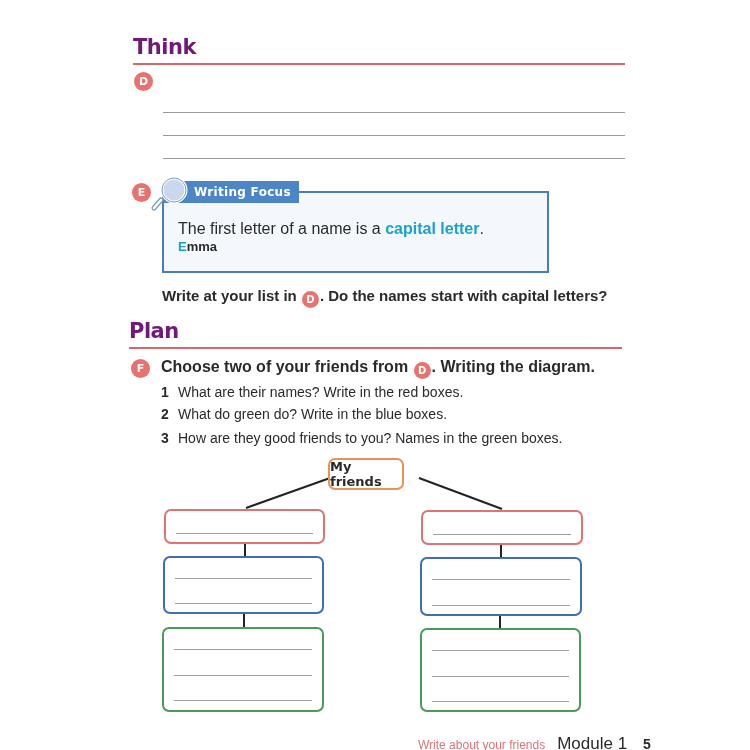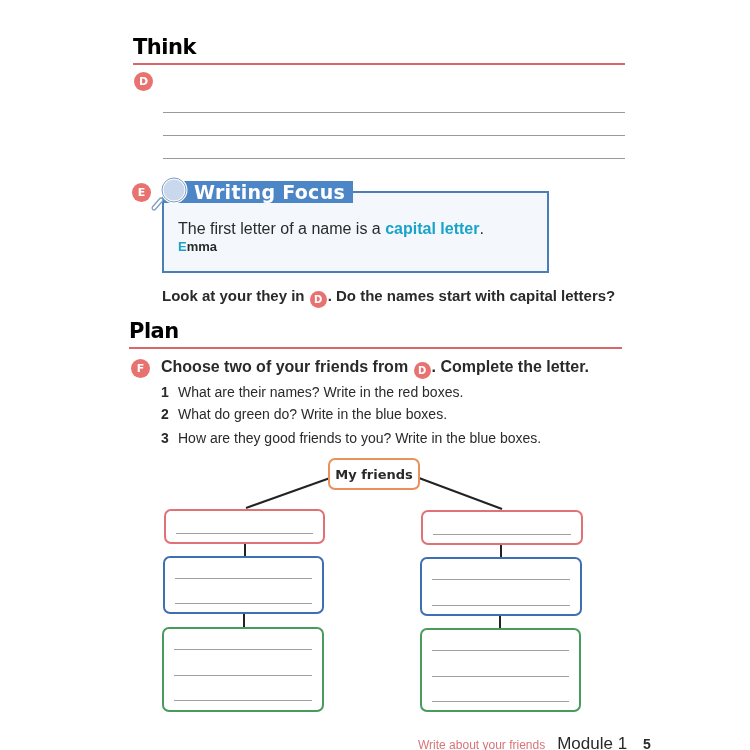--- a/index.html
+++ b/index.html
@@ -1,28 +1,28 @@
 <!DOCTYPE html>
 <html><head>
 <meta charset="utf-8">
 <style>
   html, body { margin:0; padding:0; }
   body { width:750px; height:750px; background:#ffffff; position:relative; overflow:hidden;
          font-family:"DejaVu Sans", sans-serif; color:#2a2a2a; }
   .abs { position:absolute; }
-  .section-title { font-family:"DejaVu Sans", sans-serif; font-weight:bold; font-size:21px; color:#000000; letter-spacing:-0.5px; }
+  .section-title { font-family:"DejaVu Sans", sans-serif; font-weight:bold; font-size:21px; color:#701a75; letter-spacing:-0.5px; }
   .section-rule { height:2px; background:#d9676a; }
   .badge { display:inline-flex; align-items:center; justify-content:center; width:19px; height:19px; border-radius:50%;
            background:#e8726f; color:#fff; font-weight:bold; font-size:11px; font-family:"DejaVu Sans", sans-serif; }
   .badge.inline { width:17px; height:17px; font-size:10px; vertical-align:-2px; margin:0 1px; }
   .instr { font-size:15px; font-weight:600; color:#2a2a2a; font-family:"Liberation Sans", sans-serif; }
   .instr-big { font-size:16px; }
   .write-line { height:1px; background:#9a9a9a; }
   .wf-box { border:2px solid #4a7fb5; background:#f4f8fc; }
-  .wf-header { background:#4c86c6; color:#fff; font-weight:bold; font-size:19px; padding:0 8px 0 30px; height:22px; line-height:22px;
+  .wf-header { background:#4c86c6; color:#fff; font-weight:bold; font-size:12px; padding:0 8px 0 30px; height:22px; line-height:22px;
                font-family:"DejaVu Sans", sans-serif; letter-spacing:0.3px; }
   .wf-sub { background:#d6e3f3; color:#4c86c6; font-weight:bold; font-size:14px; height:22px; line-height:22px; padding:0 8px;
             font-family:"Liberation Sans", sans-serif; }
   .cyan { color:#1aa3c9; font-weight:bold; }
   .list-text { font-size:14px; font-family:"Liberation Sans", sans-serif; color:#2a2a2a; }
   .list-num { font-weight:bold; display:inline-block; width:17px; }
   .dbox { position:absolute; border-radius:7px; background:#fff; box-sizing:border-box; }
   .dbox.red { border:2px solid #e07276; }
   .dbox.blue { border:2px solid #3f6fb0; }
   .dbox.green { border:2px solid #4a9a5e; }
@@ -58,53 +58,53 @@
 </svg>
 
 <div class="abs list-text" style="left:178px; top:220px; font-size:16px;">
   <span>The first letter of a name is a </span><span class="cyan">capital letter</span><span>.</span>
 </div>
 <div class="abs list-text" style="left:178px; top:239px; font-weight:bold; font-size:13px;">
   <span class="cyan">E</span><span>mma</span>
 </div>
 
 <div class="abs instr" style="left:162px; top:287px; font-size:15px;">
-  <span>Look at your they in </span><span class="badge inline">D</span><span>. Do the names start with capital letters?</span>
+  <span>Write at your list in </span><span class="badge inline">D</span><span>. Do the names start with capital letters?</span>
 </div>
 
 <div class="abs section-title" style="left:129px; top:319px;">Plan</div>
 <div class="abs section-rule" style="left:129px; top:347px; width:493px;"></div>
 
 <div class="abs" style="left:131px; top:358px; display:flex; align-items:center;">
   <span class="badge">F</span>
   <span class="instr instr-big" style="margin-left:11px;">
-    <span>Choose two of your friends from </span><span class="badge inline">D</span><span>. Complete the letter.</span>
+    <span>Choose two of your friends from </span><span class="badge inline">D</span><span>. Writing the diagram.</span>
   </span>
 </div>
 
 <div class="abs list-text" style="left:161px; top:384px;">
   <span class="list-num">1</span><span>What are their names? Write in the red boxes.</span>
 </div>
 <div class="abs list-text" style="left:161px; top:406px;">
   <span class="list-num">2</span><span>What do green do? Write in the blue boxes.</span>
 </div>
 <div class="abs list-text" style="left:161px; top:430px;">
-  <span class="list-num">3</span><span>How are they good friends to you? Write in the blue boxes.</span>
+  <span class="list-num">3</span><span>How are they good friends to you? Names in the green boxes.</span>
 </div>
 
 <svg class="abs" style="left:0; top:0;" width="750" height="750">
   <line x1="330" y1="478" x2="246" y2="508" stroke="#222" stroke-width="2"></line>
   <line x1="419" y1="478" x2="502" y2="509" stroke="#222" stroke-width="2"></line>
   <line x1="245" y1="543" x2="245" y2="556" stroke="#222" stroke-width="2"></line>
   <line x1="501" y1="544" x2="501" y2="557" stroke="#222" stroke-width="2"></line>
   <line x1="244" y1="614" x2="244" y2="627" stroke="#222" stroke-width="2"></line>
   <line x1="500" y1="616" x2="500" y2="628" stroke="#222" stroke-width="2"></line>
 </svg>
 
-<div class="dbox orange" style="left:328px; top:458px; width:92px; height:32px;">My friends</div>
+<div class="dbox orange" style="left:328px; top:458px; width:76px; height:32px;">My friends</div>
 
 <div class="dbox red" style="left:164px; top:509px; width:161px; height:35px;">
   <div class="dline" style="top:22px;"></div>
 </div>
 <div class="dbox blue" style="left:163px; top:556px; width:161px; height:58px;">
   <div class="dline" style="top:20px;"></div>
   <div class="dline" style="top:45px;"></div>
 </div>
 <div class="dbox green" style="left:162px; top:627px; width:162px; height:85px;">
   <div class="dline" style="top:20px;"></div>

